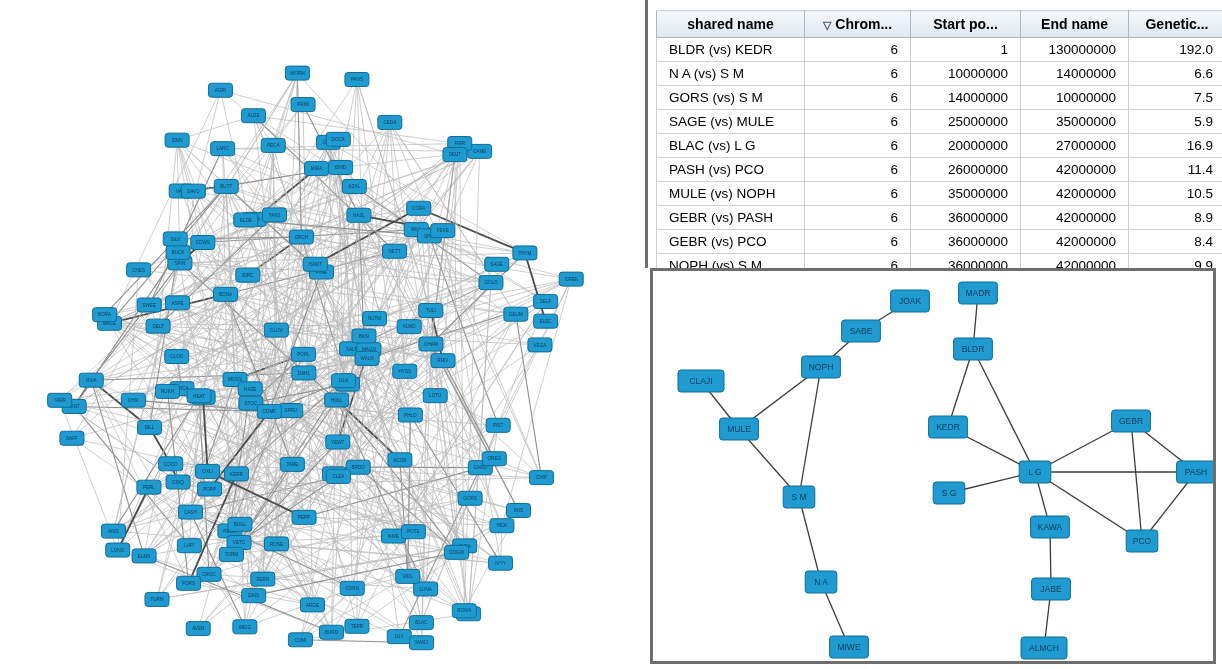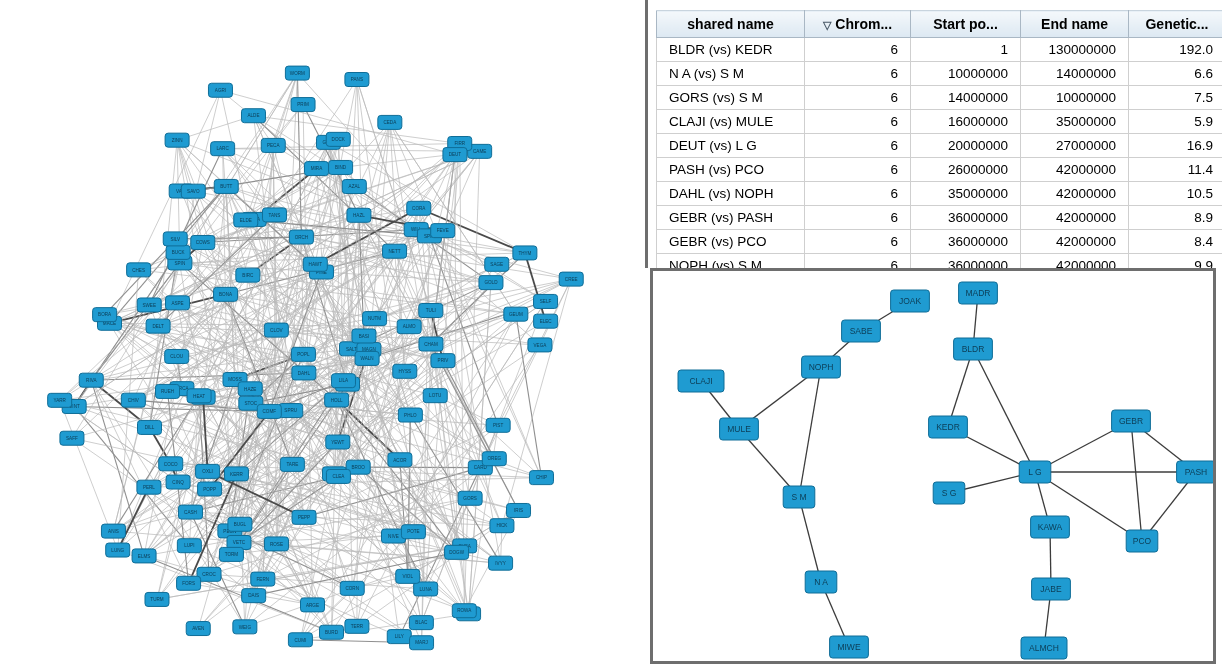--- a/index.html
+++ b/index.html
@@ -1290,42 +1290,42 @@
               <td class="c-num">6.6</td>
             </tr>
             <tr>
               <td class="c-name">GORS (vs) S M</td>
               <td class="c-num">6</td>
               <td class="c-num">14000000</td>
               <td class="c-num">10000000</td>
               <td class="c-num">7.5</td>
             </tr>
             <tr>
-              <td class="c-name">CLAJI (vs) MULE</td>
+              <td class="c-name">SAGE (vs) MULE</td>
               <td class="c-num">6</td>
-              <td class="c-num">16000000</td>
+              <td class="c-num">25000000</td>
               <td class="c-num">35000000</td>
               <td class="c-num">5.9</td>
             </tr>
             <tr>
-              <td class="c-name">DEUT (vs) L G</td>
+              <td class="c-name">BLAC (vs) L G</td>
               <td class="c-num">6</td>
               <td class="c-num">20000000</td>
               <td class="c-num">27000000</td>
               <td class="c-num">16.9</td>
             </tr>
             <tr>
               <td class="c-name">PASH (vs) PCO</td>
               <td class="c-num">6</td>
               <td class="c-num">26000000</td>
               <td class="c-num">42000000</td>
               <td class="c-num">11.4</td>
             </tr>
             <tr>
-              <td class="c-name">DAHL (vs) NOPH</td>
+              <td class="c-name">MULE (vs) NOPH</td>
               <td class="c-num">6</td>
               <td class="c-num">35000000</td>
               <td class="c-num">42000000</td>
               <td class="c-num">10.5</td>
             </tr>
             <tr>
               <td class="c-name">GEBR (vs) PASH</td>
               <td class="c-num">6</td>
               <td class="c-num">36000000</td>
               <td class="c-num">42000000</td>

